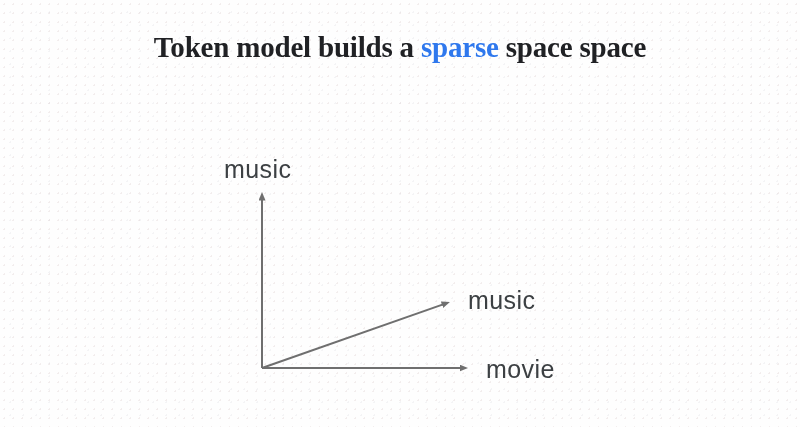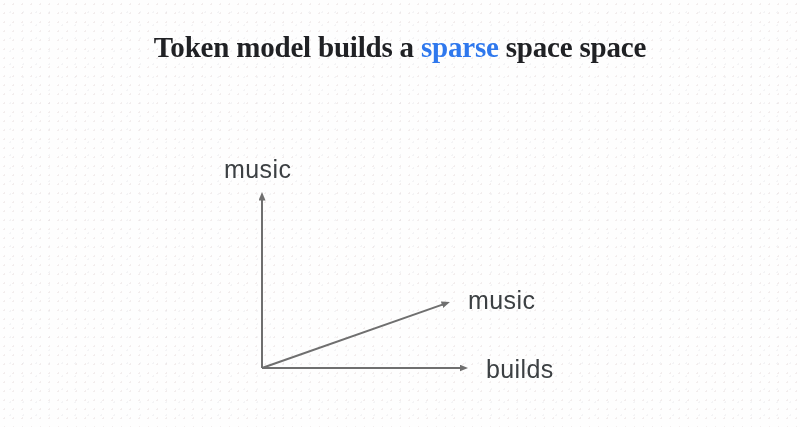--- a/index.html
+++ b/index.html
@@ -74,15 +74,15 @@
 
     <line x1="24" y1="186" x2="24" y2="18" stroke="#6F6F6F" stroke-width="2" marker-end="url(#arrowhead)"></line>
 
     <line x1="24" y1="186" x2="222" y2="186" stroke="#6F6F6F" stroke-width="2" marker-end="url(#arrowhead)"></line>
 
     <line x1="24" y1="186" x2="204.4" y2="122.6" stroke="#6F6F6F" stroke-width="2" marker-end="url(#arrowhead)"></line>
   </svg>
 
   <div class="axis-label label-movie">music</div>
   <div class="axis-label label-music">music</div>
-  <div class="axis-label label-actor">builds</div>
+  <div class="axis-label label-actor">movie</div>
 
 </div>
 
 </body></html>

